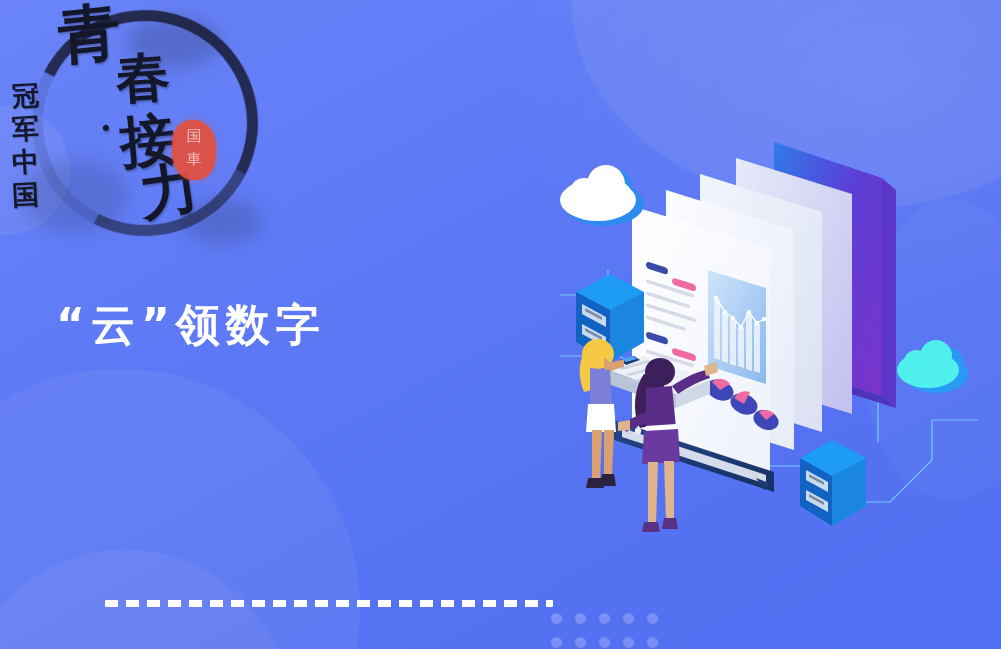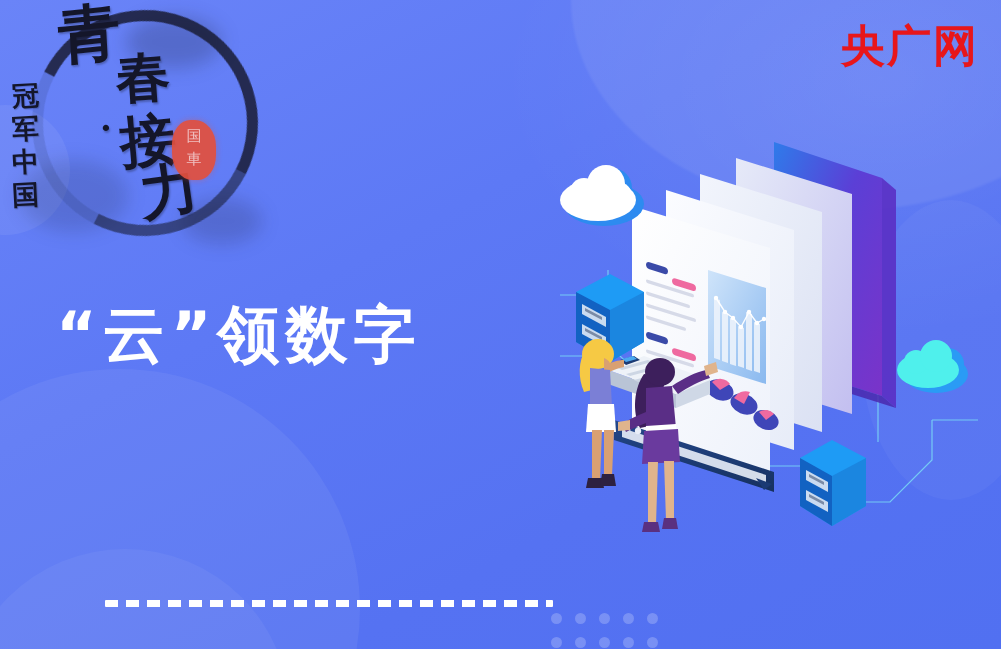--- a/index.html
+++ b/index.html
@@ -117,21 +117,21 @@
   }
 
   
   .headline {
     position:absolute; left:56px; top:300px;
     color:#ffffff;
     font-family:"DejaVu Sans","Liberation Sans", sans-serif;
     font-weight:bold;
   }
   .headline .line1 {
-    font-size:62px; letter-spacing:6px; line-height:1.12;
+    font-size:44px; letter-spacing:6px; line-height:1.12;
     white-space:nowrap;
   }
   .headline .line2 {
     font-size:56px; letter-spacing:4px; line-height:1.15;
     margin-top:12px; margin-left:-2px;
     white-space:nowrap;
   }
 
   
   .dashed-rule {
@@ -163,21 +163,20 @@
 <body>
 
 <div class="poster">
 
   <div class="bg-blob-topright"></div>
   <div class="bg-circle-left"></div>
   <div class="bg-blob-midright"></div>
   <div class="bg-circle-bottomleft"></div>
   <div class="bg-circle-bottomleft2"></div>
 
-  <div class="brand-logo">央广网</div>
 
   <div class="calligraphy">
     <div class="ink-ring"></div>
     <div class="ink-smudge sm1"></div>
     <div class="ink-smudge sm2"></div>
     <div class="ink-smudge sm3"></div>
 
     <div class="cal-main">
       <span class="cal-c1">青</span>
       <span class="cal-c2">春</span>

